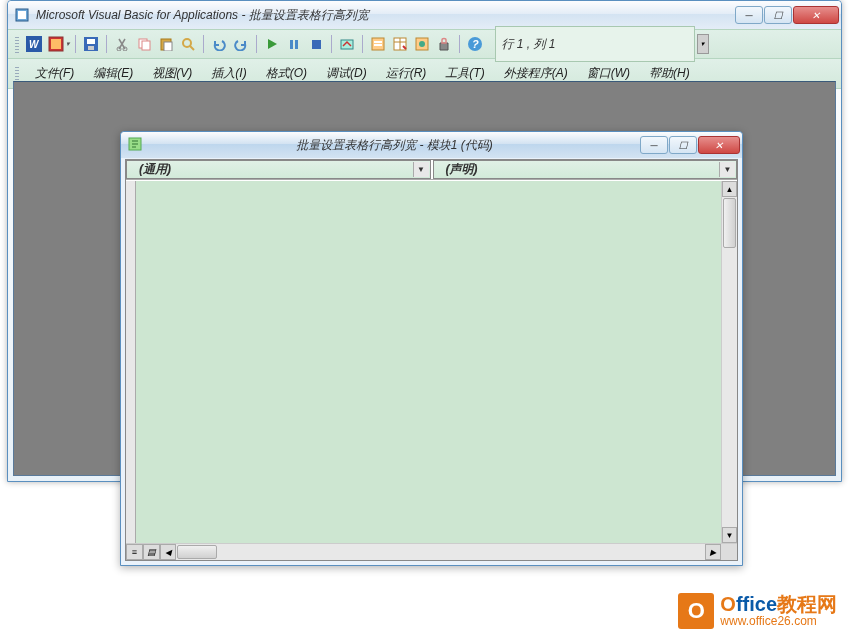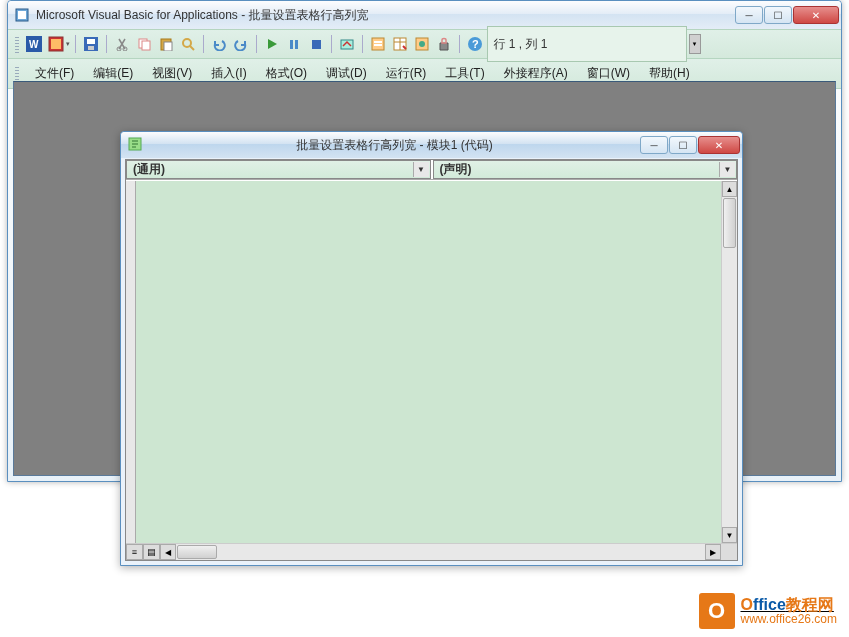--- a/index.html
+++ b/index.html
@@ -10,20 +10,21 @@
       background: #fff;
       position: relative;
       overflow: hidden;
     }
     .outer-window {
       position: absolute; left: 7px; top: 0; width: 835px; height: 482px;
       border: 1px solid #5a8fbf;
       border-radius: 4px 4px 0 0;
       background: linear-gradient(#fdfefe, #e8f1f8);
       box-shadow: 0 0 6px rgba(0,0,0,.3);
+      font-style: italic;
     }
     .titlebar {
       height: 28px;
       background: linear-gradient(#fdfdfe, #e4edf7 45%, #d3e3f2 46%, #e4edf7);
       display: flex; align-items: center;
       padding: 0 2px 0 6px;
       border-radius: 4px 4px 0 0;
     }
     .titlebar .app-icon {
       width: 16px; height: 16px; margin-right: 6px;
@@ -46,21 +47,21 @@
       border-bottom: 1px solid #b5d5c0;
       padding: 2px 4px;
     }
     .toolbar-row { display: flex; align-items: center; height: 24px; gap: 2px; }
     .grip { width: 4px; height: 18px; margin: 0 3px;
       background: repeating-linear-gradient(0deg,#9ab 0,#9ab 1px,transparent 1px,transparent 3px); }
     .tb-btn { width: 20px; height: 20px; display:flex; align-items:center; justify-content:center; border-radius:2px; }
     .tb-sep { width:1px; height:18px; background:#aac; margin:0 3px; }
     .dd-arrow { font-size: 7px; color:#555; margin-left:-2px; }
     .status-box {
-      margin-left: 0; padding: 17px 6px;
+      margin-left: 8px; padding: 17px 6px;
       background: #e7f3eb; border: 1px solid #a8c8b0;
       min-width: 200px; height: 18px; font-size: 12px; color:#333;
       display:flex; align-items:center;
     }
     .status-dd { width: 12px; height: 20px; background:#d0d0d0; border:1px solid #999;
       display:flex; align-items:center; justify-content:center; font-size:7px; }
     .menubar {
       background: linear-gradient(#e0f0e8, #d4e9dc);
       border-bottom: 1px solid #b5d5c0;
       padding: 3px 4px;
@@ -84,21 +85,21 @@
       background: linear-gradient(#fdfdfe, #d3e3f2 45%, #bdd6ed 46%, #d3e3f2);
       display: flex; align-items: center; padding: 0 2px 0 6px;
       border-radius: 4px 4px 0 0;
     }
     .code-titlebar .title { flex:1; color:#333; font-size:12px;text-align:center; }
     .code-body { position:absolute; left:4px; right:4px; top:27px; bottom:4px; background:#fff; border:1px solid #888; }
     .combo-row { display:flex; height:20px; border-bottom:1px solid #aaa; }
     .combo {
       flex:1; background: linear-gradient(#e0f0e6,#d2ead9);
       border: 1px solid #888; display:flex; align-items:center;
-      padding: 0 6px; font-size:12px; font-weight:bold; color:#333;
+      padding: 0 12px; font-size:12px; font-weight:bold; color:#333;
       position: relative;
     }
     .combo:first-child { margin-right: 2px; }
     .combo .dd { position:absolute; right:1px; top:1px; bottom:1px; width:16px;
       background:#e8e8e8; border-left:1px solid #aaa;
       display:flex; align-items:center; justify-content:center; font-size:8px; }
     .editor-area {
       position:absolute; left:0; right:0; top:21px; bottom:17px;
       background:#cde6d1; display:flex;
     }
@@ -127,21 +128,21 @@
       display:flex; align-items:center; gap:6px;
       font-family: Arial, sans-serif;
     }
     .wm-logo {
       width:36px; height:36px; background:#e67817;
       display:flex; align-items:center; justify-content:center;
       color:#fff; font-weight:bold; font-size:22px;
       border-radius:3px;
     }
     .wm-text { line-height:1.1; }
-    .wm-top { font-size:16px;text-decoration:underline; }
+    .wm-top { font-size:20px; }
     .wm-top .o1 { color:#e67817; font-weight:bold; }
     .wm-top .rest { color:#0a5aa8; font-weight:bold; }
     .wm-top .cn { color:#e67817; font-weight:bold; }
     .wm-bot { font-size:12px; color:#e67817; font-weight:normal; }
   </style>
 </head>
 <body>
 
 <div class="outer-window">
   <div class="titlebar">

